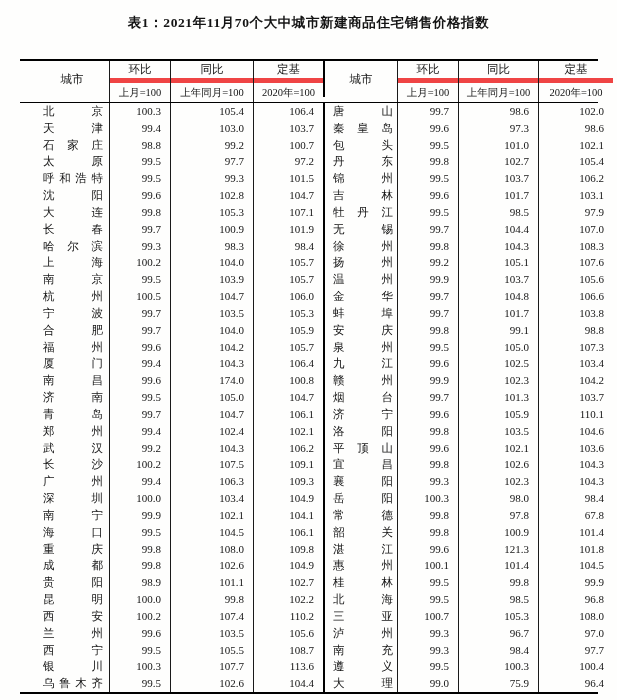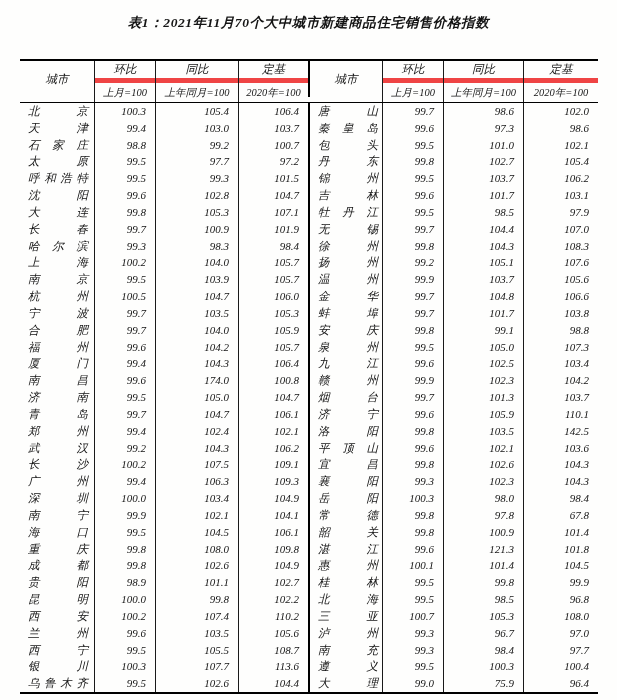--- a/index.html
+++ b/index.html
@@ -3,40 +3,40 @@
 <meta charset="utf-8">
 <style>
   html,body{margin:0;padding:0;background:#ffffff;}
   .page{
     position:relative;
     width:617px;height:700px;
     background:#fefefdf5;
     font-family:"Liberation Serif","DejaVu Serif",serif;
     color:#141414;
     overflow:hidden;
-    font-style:italic;
   }
   .title{
     text-align:center;
     font-weight:700;
     font-size:13.5px;
     letter-spacing:0.6px;
     padding-top:14px;
     height:18px;
   }
   .tbl{
     margin:27px 0 0 20px;
     width:578px;
     border-top:2.5px solid #000;
     border-bottom:2.5px solid #000;
     box-sizing:content-box;
   }
   .cols{
     display:grid;
     grid-template-columns:74px 61px 83px 70px 74px 61px 80px 75px;
+    margin-left:15px;
   }
   .cols > div{border-left:1px solid #1a1a1a;box-sizing:border-box;}
   .cols > div:first-child{border-left:none;}
   .cols > div:nth-child(5){border-left:2px solid #000;}
   .thead{border-bottom:1.6px solid #000;}
   .th-city{
     display:flex;align-items:center;justify-content:center;
     height:36px;font-size:11.5px;
   }
   .th-metric .top{
@@ -414,21 +414,21 @@
             </span></div>
     <div class="td num">99.4</div>
     <div class="td num">102.4</div>
     <div class="td num">102.1</div>
     <div class="td city"><span class="city-name">
               <span>洛</span>
               <span>阳</span>
             </span></div>
     <div class="td num">99.8</div>
     <div class="td num">103.5</div>
-    <div class="td num">142.5</div>
+    <div class="td num">104.6</div>
   </div>
         <div class="cols tr">
     <div class="td city"><span class="city-name">
               <span>武</span>
               <span>汉</span>
             </span></div>
     <div class="td num">99.2</div>
     <div class="td num">104.3</div>
     <div class="td num">106.2</div>
     <div class="td city"><span class="city-name">

